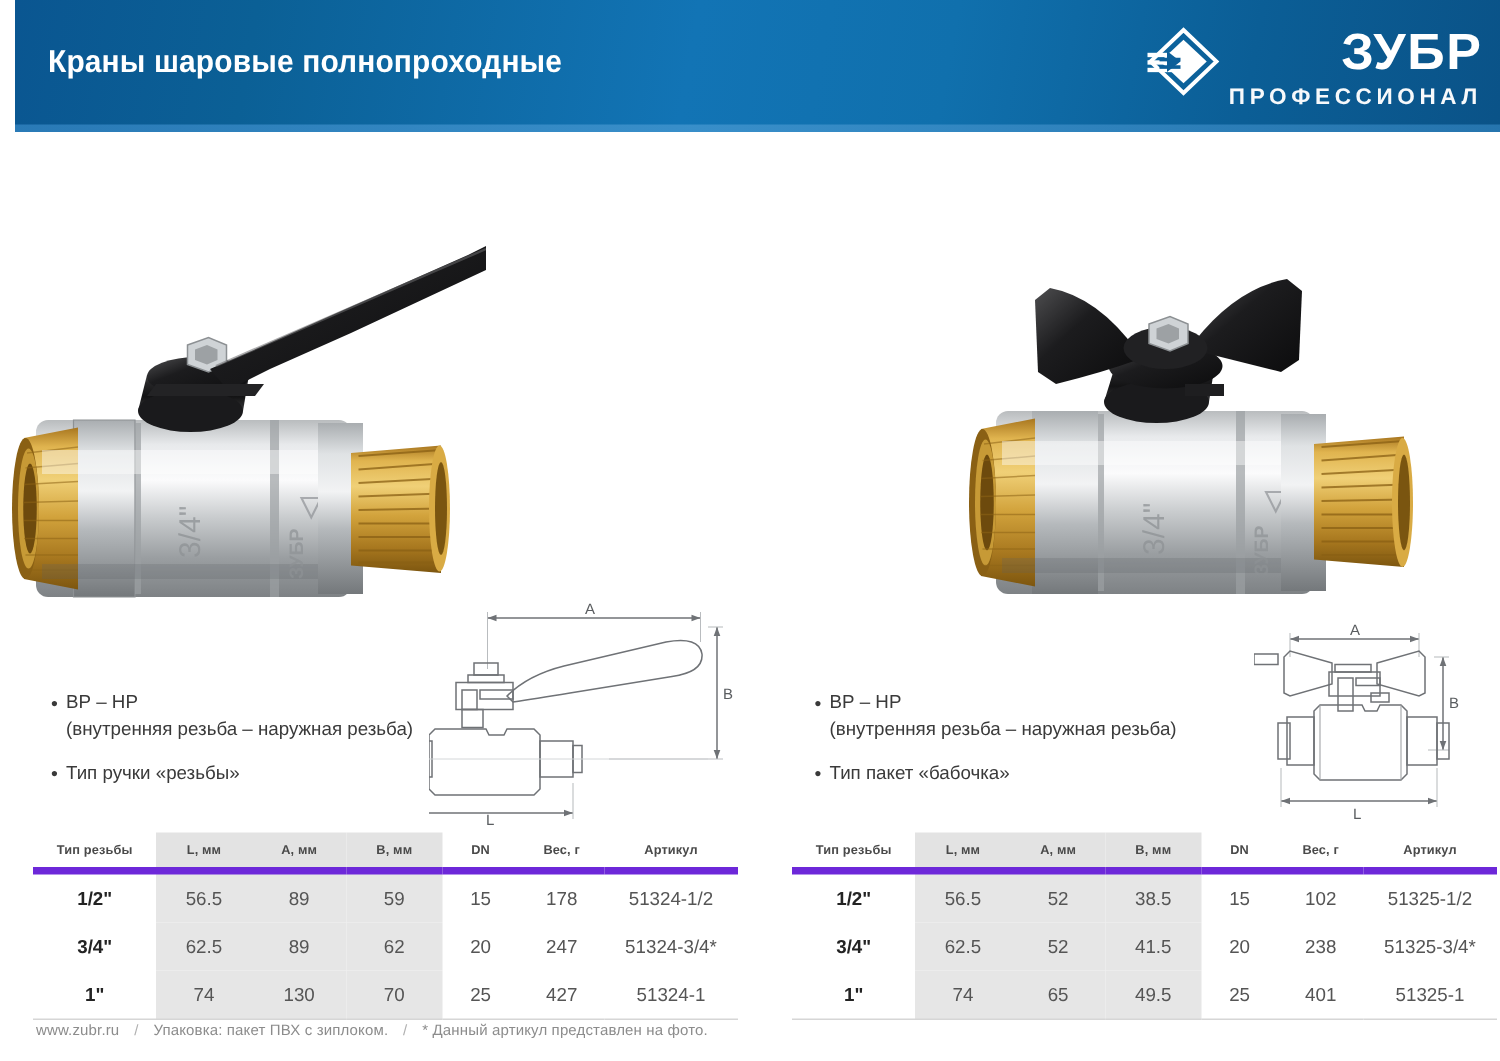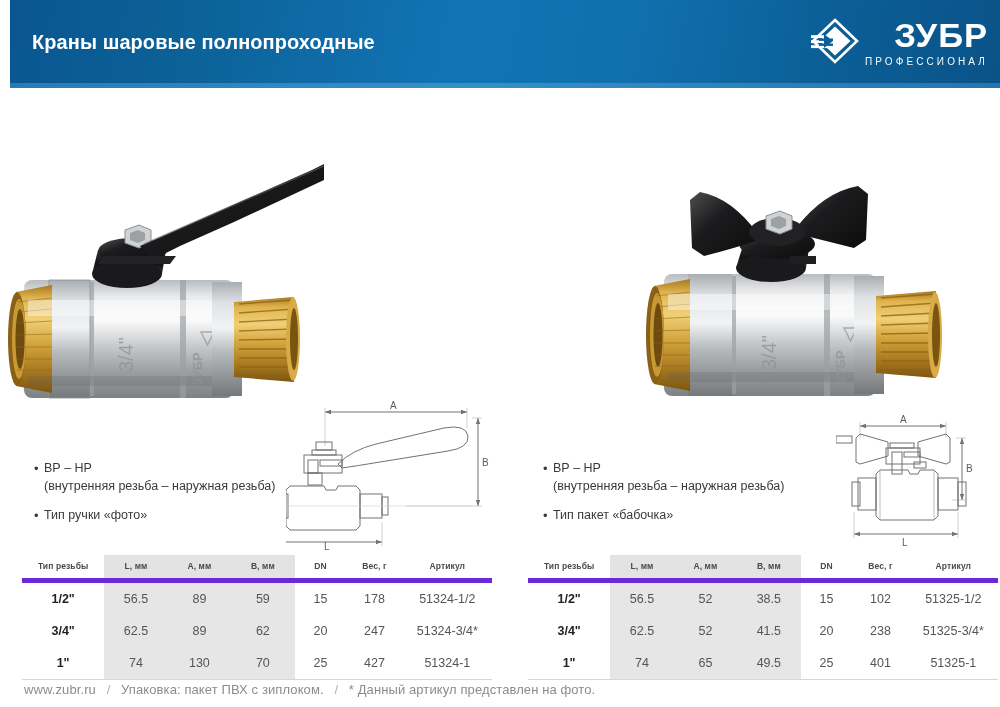--- a/index.html
+++ b/index.html
@@ -33,21 +33,21 @@
 
   
   .logo{position:absolute;right:22px;top:18px;height:52px;display:flex;align-items:flex-start;}
   .logo-mark{width:48px;height:46px;position:relative;margin-right:6px;flex:none;}
   .logo-text-wrap{display:flex;flex-direction:column;align-items:flex-end;}
   .logo-word{
     color:#fff;font-size:34px;font-weight:bold;line-height:34px;
     letter-spacing:1px;transform:scaleX(1.02);transform-origin:right center;
   }
   .logo-sub{
-    color:#ffffff;font-size:10px;font-weight:normal;letter-spacing:3.1px;
+    color:#ffffff;font-size:15px;font-weight:bold;letter-spacing:3.1px;
     margin-top:4px;opacity:.97;
   }
 
   
   .photo{position:absolute;}
   .photo-left{left:-6px;top:104px;width:330px;height:320px;}
   .photo-right{left:640px;top:156px;width:310px;height:268px;}
 
   
   .bullets{position:absolute;font-size:12.5px;color:#3a3a3a;line-height:1.42;}
@@ -87,21 +87,21 @@
   col.c1{width:13.5%}
   col.c2{width:13.5%}
   col.c3{width:13.5%}
   col.c4{width:11%}
   col.c5{width:12%}
   col.c6{width:19%}
 
   
   .footer{
     position:absolute;left:24px;top:682px;
-    font-size:13px;color:#8c8c8c;letter-spacing:.1px;white-space:nowrap;
+    font-size:10px;color:#8c8c8c;letter-spacing:.1px;white-space:nowrap;
   }
   .footer span.sep{margin:0 7px;color:#b0b0b0;}
 </style>
 </head>
 <body>
 
 <div class="page">
 
   <div class="header">
     <div class="header-title">Краны шаровые полнопроходные</div>
@@ -331,21 +331,21 @@
     <div class="bullet-row">
       <div class="bullet-dot">•</div>
       <div class="bullet-text">
         <span>ВР – НР</span>
         <span class="bullet-sub">(внутренняя резьба – наружная резьба)</span>
       </div>
     </div>
     <div class="bullet-row">
       <div class="bullet-dot">•</div>
       <div class="bullet-text">
-        <span>Тип ручки «фото»</span>
+        <span>Тип ручки «резьбы»</span>
       </div>
     </div>
   </div>
 
   <div class="bullets bullets-right">
     <div class="bullet-row">
       <div class="bullet-dot">•</div>
       <div class="bullet-text">
         <span>ВР – НР</span>
         <span class="bullet-sub">(внутренняя резьба – наружная резьба)</span>

